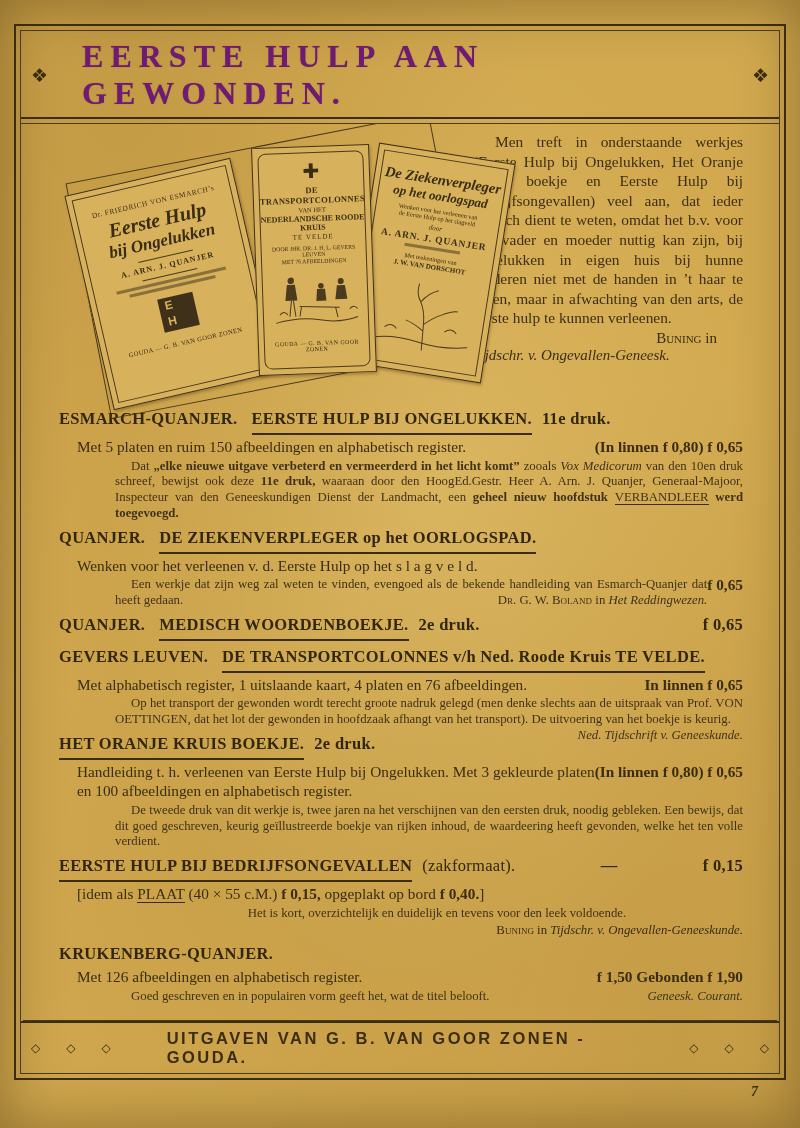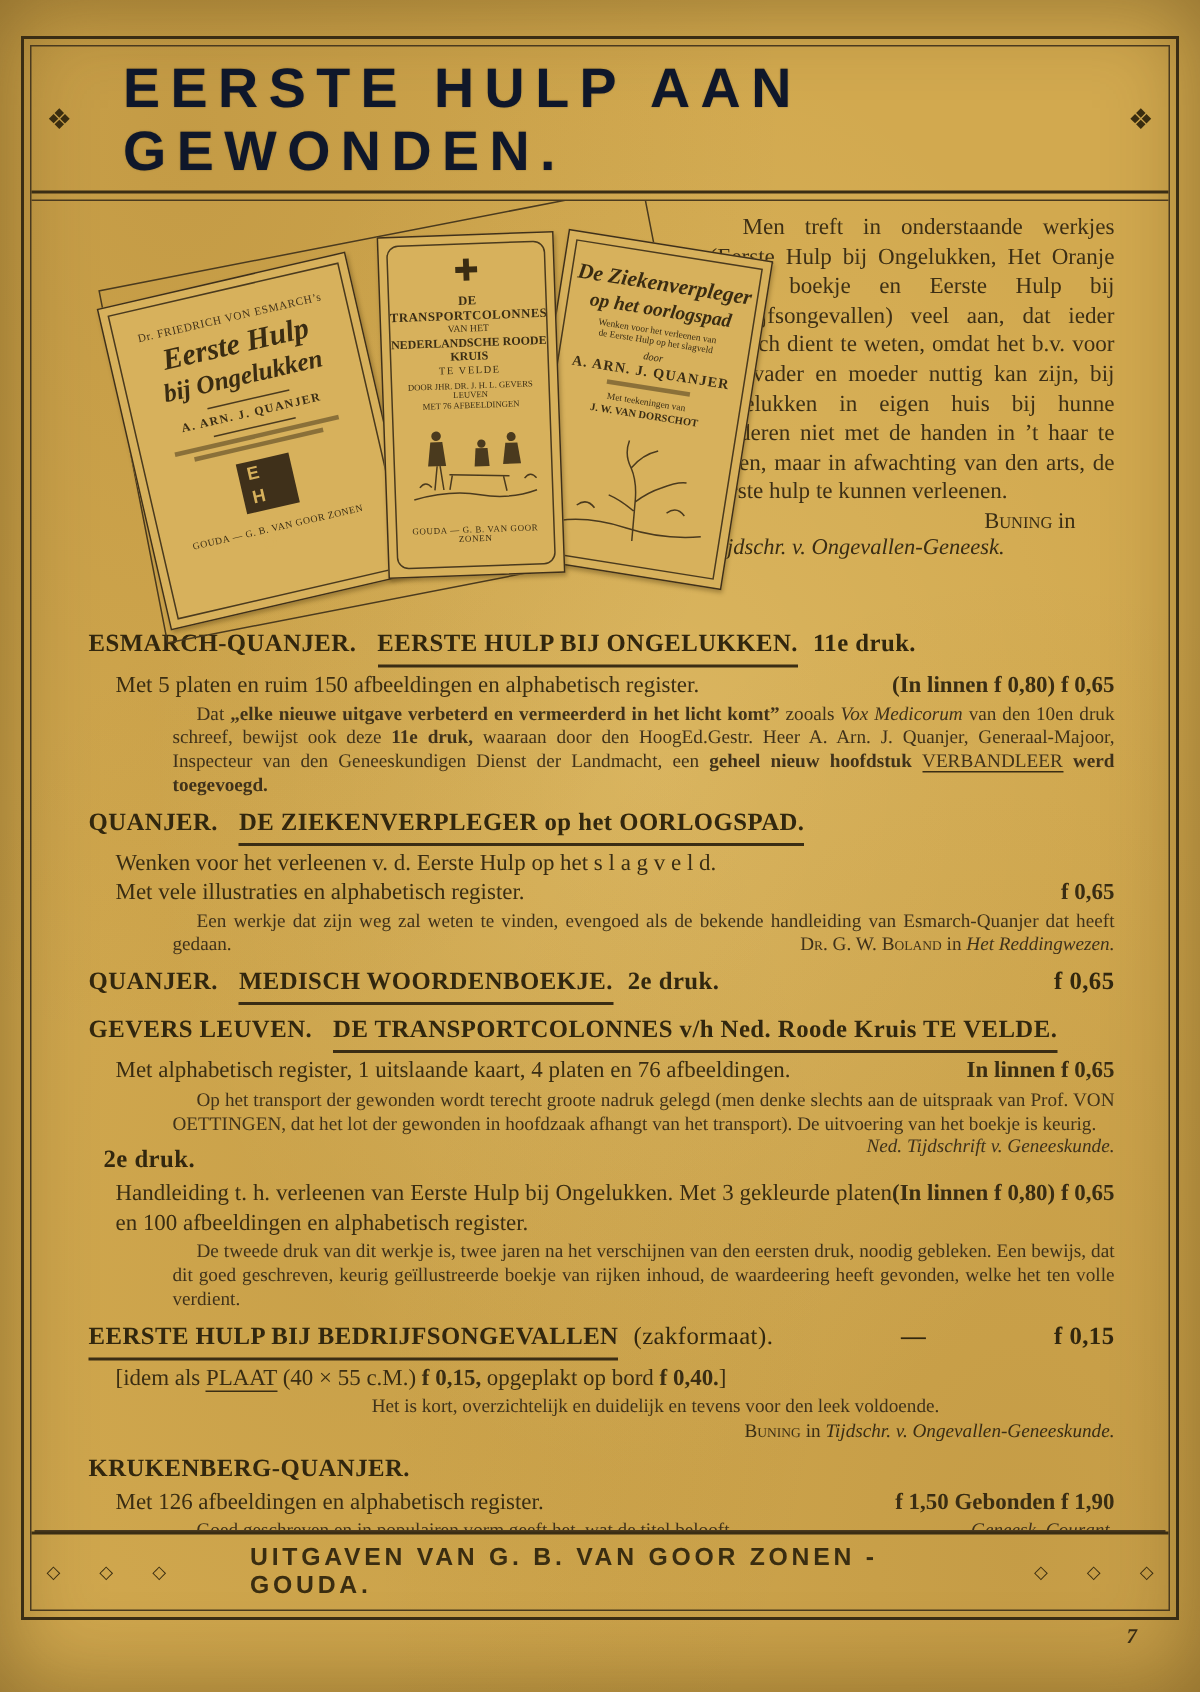--- a/index.html
+++ b/index.html
@@ -22,22 +22,22 @@
   .inner{
     position:absolute; inset:2px; border:1px solid #4a3a1e; margin:2px;
     display:flex; flex-direction:column;
   }
   
   .hdr{
     display:flex; align-items:center; justify-content:center; gap:34px;
     padding:7px 10px 5px 10px;
   }
   .hdr-title{
-    font-family:Liberation Sans, sans-serif; font-weight:bold;
-    font-size:37px; letter-spacing:7px; color:#0f172a;
+    font-family:Liberation Serif, serif; font-weight:bold;
+    font-size:32px; letter-spacing:7px; color:#701a75;
     text-shadow:0 0 1px rgba(58,45,16,.5);
   }
   .orn{font-size:19px; color:#3a2d10; line-height:1;}
   .dline{height:4px; border-top:2px solid #3a2d14; border-bottom:1px solid #4a3a1e; margin:0;}
   
   .bdy{flex:1; padding:6px 36px 0 38px; overflow:hidden;}
   .toprow{display:flex; height:274px; margin-bottom:4px;}
   
   .intro{flex:1; padding-left:6px; padding-top:2px;}
   .intro p{
@@ -233,21 +233,20 @@
       </div>
 
       <div class="sect">
         <div class="h-row">
           <span class="h-name">QUANJER.</span>
           <span class="h-title">DE ZIEKENVERPLEGER op het OORLOGSPAD.</span>
         </div>
         <div class="desc">Wenken voor het verleenen v. d. Eerste Hulp op het s l a g v e l d.</div>
         <div class="desc" style="margin-top:0">
           <span class="price-r">f 0,65</span>
-          <span>Met vele illustraties en alphabetisch register.</span>
         </div>
         <p class="rev">
           <span>Een werkje dat zijn weg zal weten te vinden, evengoed als de bekende handleiding van Esmarch-Quanjer dat heeft gedaan.</span>
           <span class="src-r"><span class="sc">Dr. G. W. Boland</span> <span>in</span> <span class="it">Het Reddingwezen.</span></span>
         </p>
       </div>
 
       <div class="sect">
         <div class="h-row">
           <span class="h-name">QUANJER.</span>
@@ -268,20 +267,21 @@
           <span>Met alphabetisch register, 1 uitslaande kaart, 4 platen en 76 afbeeldingen.</span>
         </div>
         <p class="rev">
           <span>Op het transport der gewonden wordt terecht groote nadruk gelegd (men denke slechts aan de uitspraak van Prof. VON OETTINGEN, dat het lot der gewonden in hoofdzaak afhangt van het transport). De uitvoering van het boekje is keurig.</span>
           <span class="src-r it">Ned. Tijdschrift v. Geneeskunde.</span>
         </p>
       </div>
 
       <div class="sect">
         <div class="h-row">
+          <span class="h-title">HET ORANJE KRUIS BOEKJE.</span>
           <span class="h-suffix">2e druk.</span>
         </div>
         <div class="desc">
           <span class="price-r">(In linnen f 0,80)  f 0,65</span>
           <span>Handleiding t. h. verleenen van Eerste Hulp bij Ongelukken.  Met 3 gekleurde platen en 100 afbeeldingen en alphabetisch register.</span>
         </div>
         <p class="rev">De tweede druk van dit werkje is, twee jaren na het verschijnen van den eersten druk, noodig gebleken. Een bewijs, dat dit goed geschreven, keurig geïllustreerde boekje van rijken inhoud, de waardeering heeft gevonden, welke het ten volle verdient.</p>
       </div>
 
       <div class="sect">

